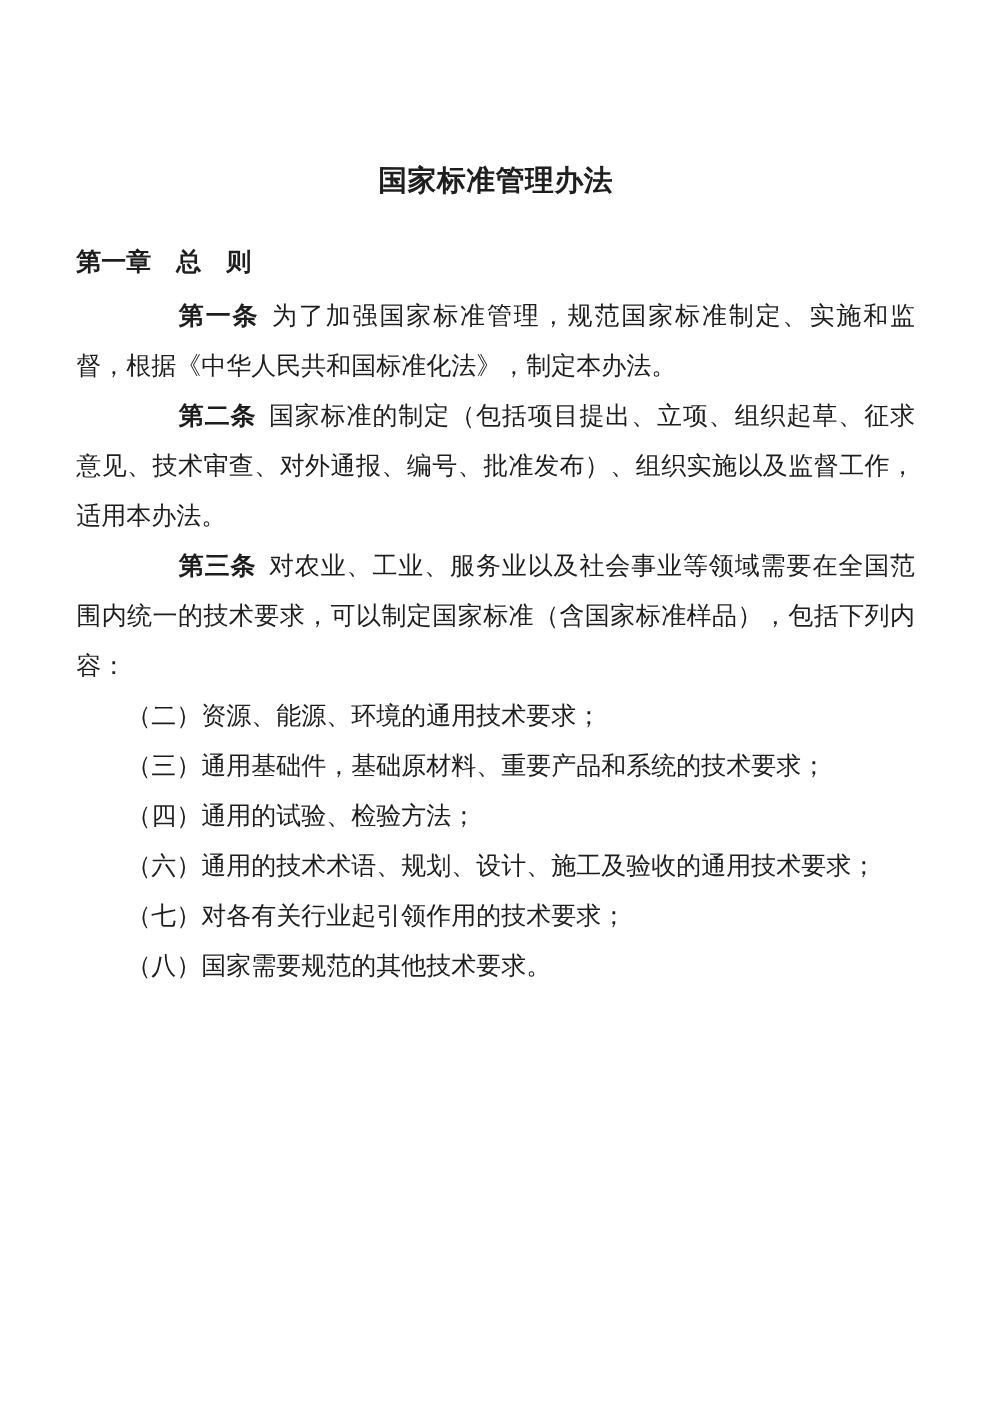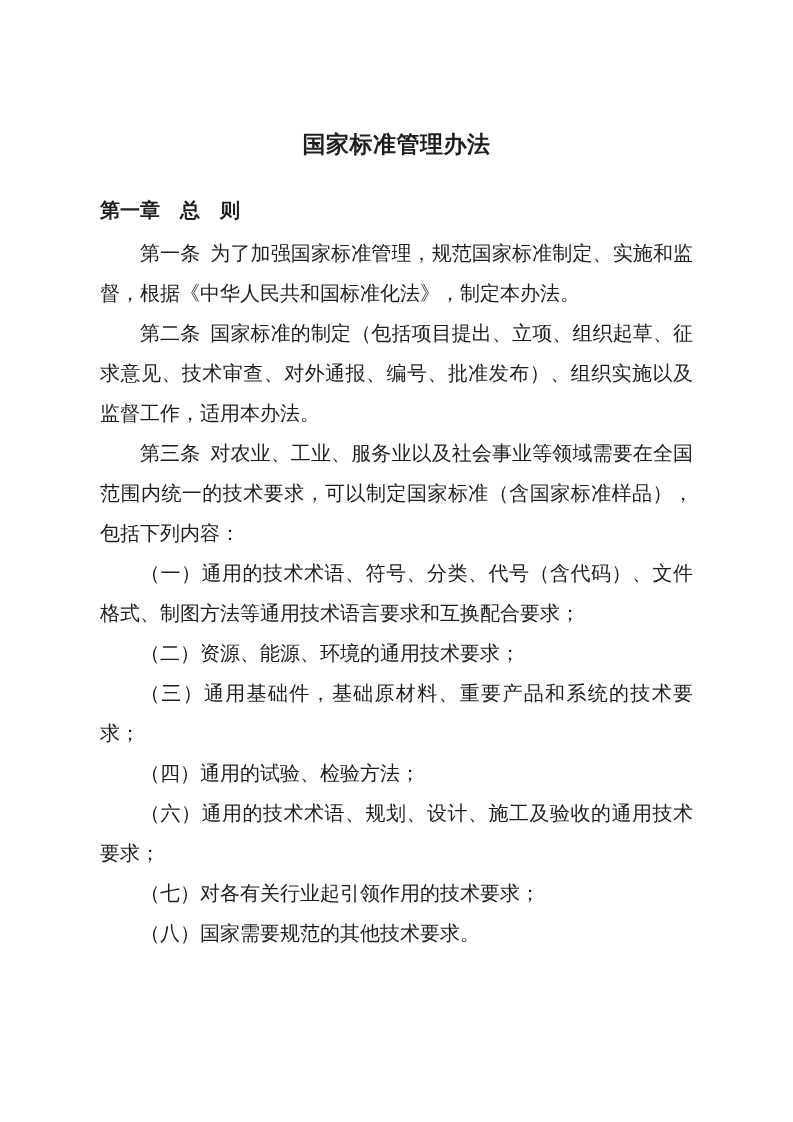--- a/index.html
+++ b/index.html
@@ -3,21 +3,21 @@
 <meta charset="utf-8">
 <style>
   html, body { margin: 0; padding: 0; background: #ffffff; }
   .page {
     position: relative;
     width: 793px;
     height: 1122px;
     margin: 0 auto;
     background: #ffffff;
     box-sizing: border-box;
-    padding: 0 100px;
+    padding: 0 61px;
     overflow: hidden;
     font-family: "Liberation Sans", sans-serif;
     color: #1e1e1e;
   }
   .doc-title {
     margin: 127px 0 0 0;
     text-align: center;
     font-size: 23px;
     line-height: 34px;
     font-weight: 700;
@@ -35,37 +35,37 @@
   .doc-body p {
     margin: 0;
     font-size: 20px;
     line-height: 40px;
     text-align: justify;
     text-justify: inter-ideograph;
     text-indent: 2em;
     word-break: break-all;
   }
   .doc-body p .article-label {
-    font-weight: 400;
+    font-weight: 700;
     margin-right: 0.5em;
+    margin-left: 42px;
   }
 </style>
 </head>
 <body>
 
 <div class="page">
   <h1 class="doc-title">国家标准管理办法</h1>
   <h2 class="chapter-heading">第一章　总　则</h2>
 
   <div class="doc-body">
     <p><b class="article-label">第一条</b><span>为了加强国家标准管理，规范国家标准制定、实施和监督，根据《中华人民共和国标准化法》，制定本办法。</span></p>
     <p><b class="article-label">第二条</b><span>国家标准的制定（包括项目提出、立项、组织起草、征求意见、技术审查、对外通报、编号、批准发布）、组织实施以及监督工作，适用本办法。</span></p>
     <p><b class="article-label">第三条</b><span>对农业、工业、服务业以及社会事业等领域需要在全国范围内统一的技术要求，可以制定国家标准（含国家标准样品），包括下列内容：</span></p>
 
-    <p>（一）通用的技术术语、符号、分类、代号（含代码）、文件格式、制图方法等通用技术语言要求和互换配合要求；</p>
     <p>（二）资源、能源、环境的通用技术要求；</p>
     <p>（三）通用基础件，基础原材料、重要产品和系统的技术要求；</p>
     <p>（四）通用的试验、检验方法；</p>
     <p>（六）通用的技术术语、规划、设计、施工及验收的通用技术要求；</p>
     <p>（七）对各有关行业起引领作用的技术要求；</p>
     <p>（八）国家需要规范的其他技术要求。</p>
   </div>
 </div>
 
 </body></html>

